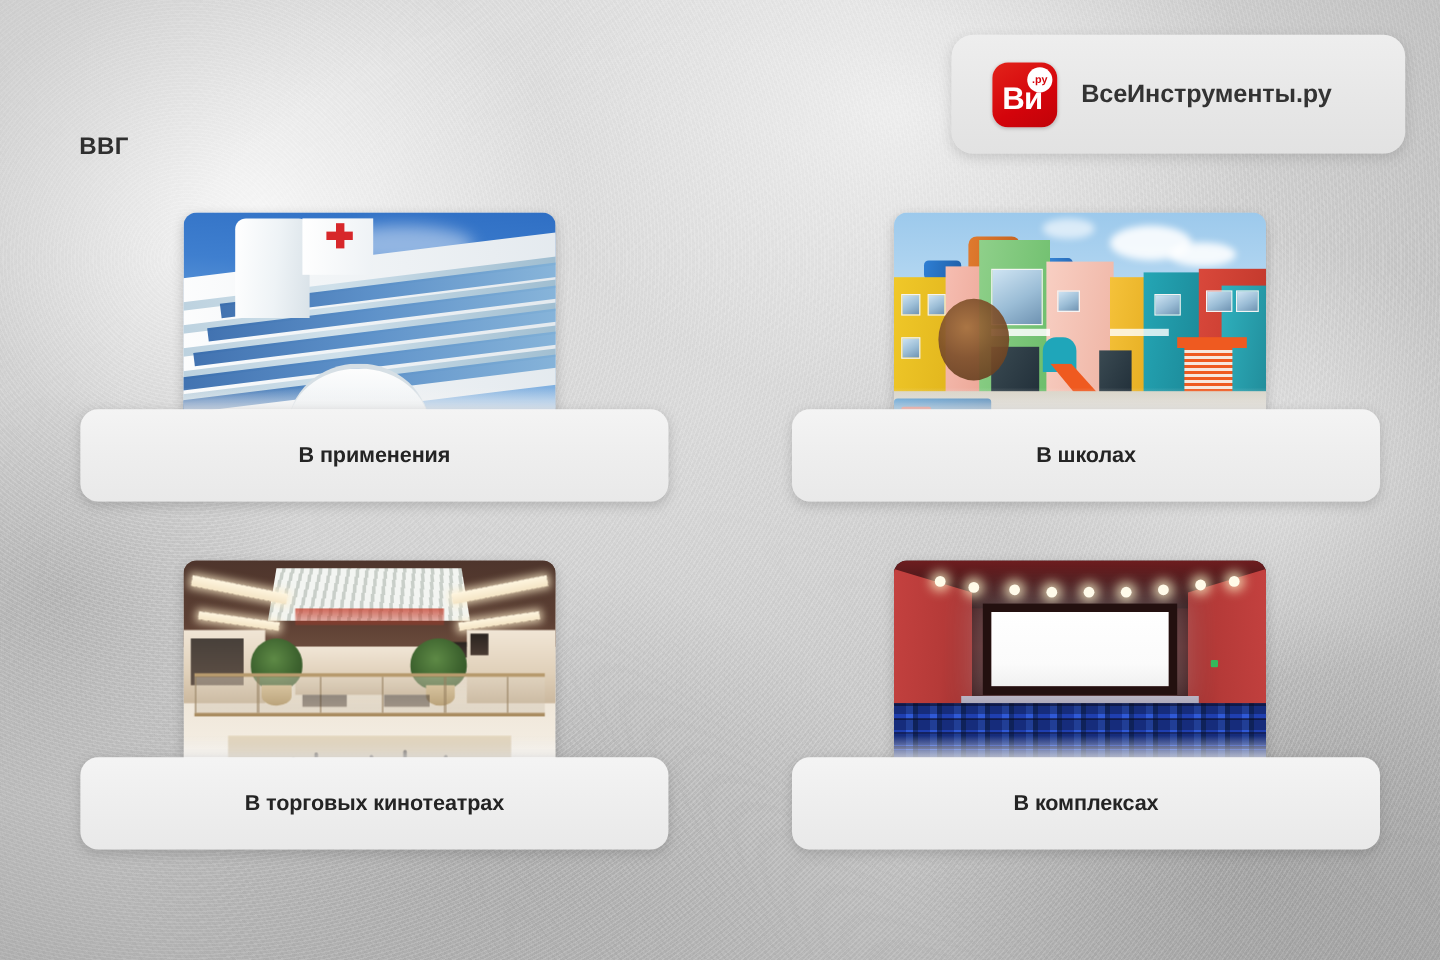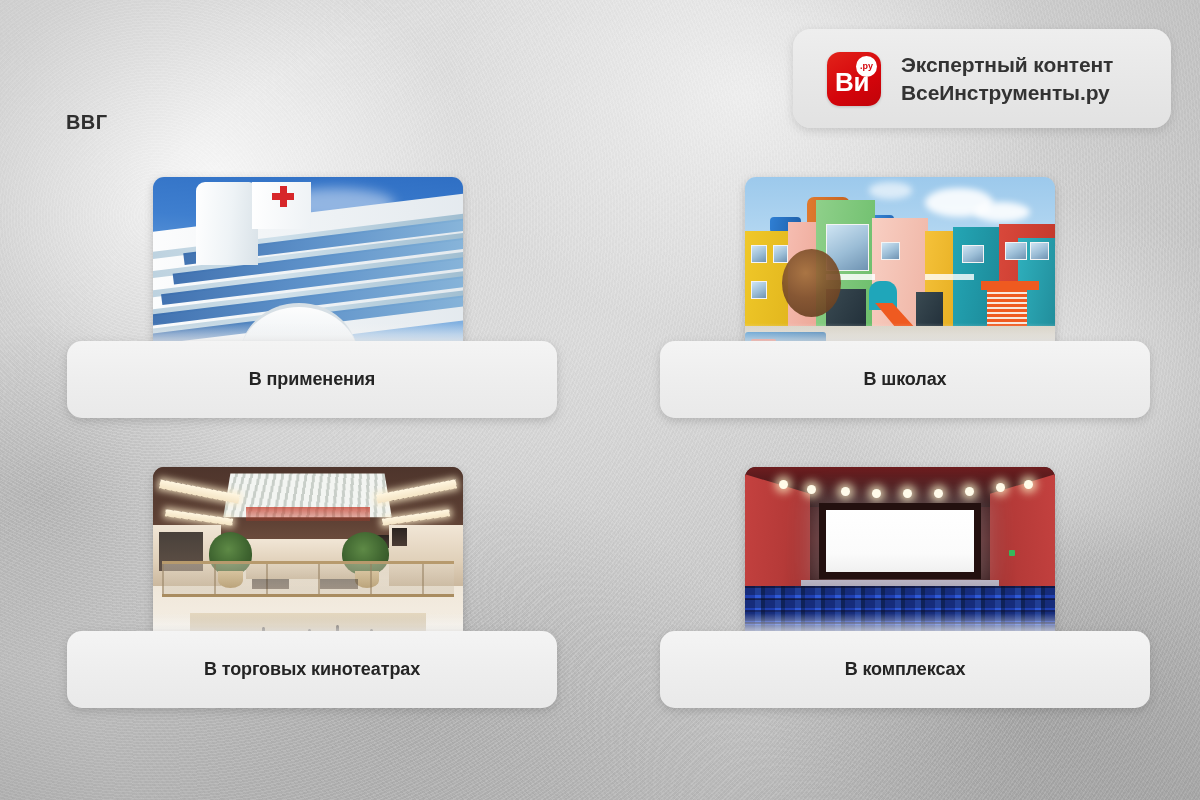--- a/index.html
+++ b/index.html
@@ -460,21 +460,20 @@
   <div id="bg-vignette"></div>
 
   <div id="page-subtitle">ВВГ</div>
 
   <div id="brand-badge">
     <div id="brand-logo">
       <span id="brand-logo-text">Ви</span>
       <span id="brand-logo-ru">.ру</span>
     </div>
     <div id="brand-text">
-      <div class="brand-line">Экспертный контент</div>
       <div class="brand-line">ВсеИнструменты.ру</div>
     </div>
   </div>
 
   <div class="block" id="block-0">
     <div class="photo-frame">
       <div class="scene">
         <div class="hosp-sky"></div>
         <div class="hosp-cloud" style="left:40%;top:6%;width:38%;height:18%;"></div>
         <div class="hosp-cloud" style="left:62%;top:26%;width:34%;height:14%;"></div>

